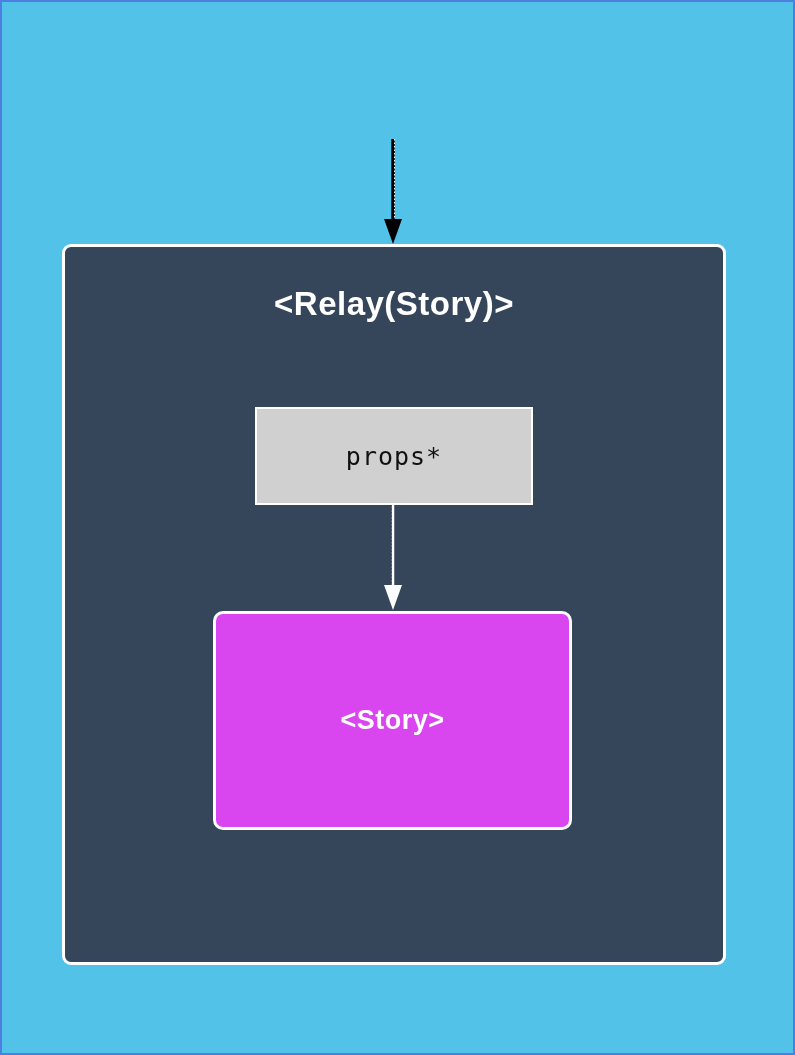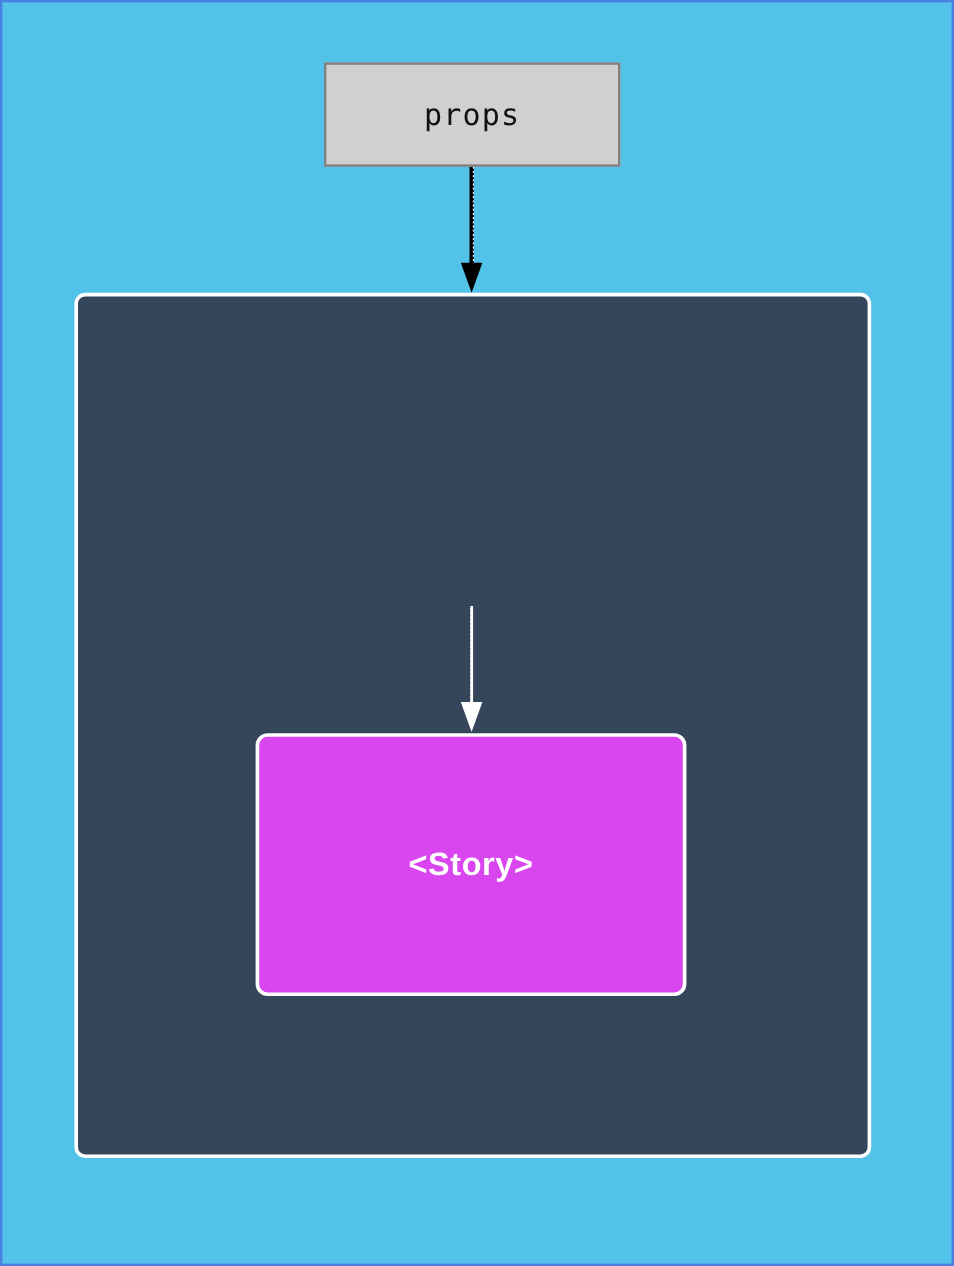--- a/index.html
+++ b/index.html
@@ -98,33 +98,34 @@
   .arrow-svg.white-arrow {
     left: 317px;
     top: 258px;
   }
 </style>
 </head>
 <body>
 
 <div class="page">
 
-  <div class="node props-box">
-    <span class="label">props</span>
-  </div>
 
   <svg class="arrow-svg black-arrow" width="22" height="106">
     <line x1="11" y1="0" x2="11" y2="86" stroke="#000000" stroke-width="3.5"></line>
     <line x1="12.5" y1="0" x2="12.5" y2="84" stroke="#ffffff" stroke-width="1" stroke-dasharray="1.5,2"></line>
     <polygon points="11,105 2,80 20,80" fill="#000000"></polygon>
   </svg>
 
   <div class="relay-container">
 
+    <div class="relay-title">&lt;Relay(Story)&gt;</div>
 
+    <div class="node props-star-box">
+      <span class="label">props*</span>
+    </div>
 
     <svg class="arrow-svg white-arrow" width="22" height="106">
       <line x1="11" y1="0" x2="11" y2="84" stroke="#ffffff" stroke-width="2.5"></line>
       <line x1="9.5" y1="0" x2="9.5" y2="82" stroke="#35455a" stroke-width="0.8" stroke-dasharray="1.5,2"></line>
       <polygon points="11,105 2,80 20,80" fill="#ffffff"></polygon>
     </svg>
 
     <div class="node story-box">
       <span class="label">&lt;Story&gt;</span>
     </div>

